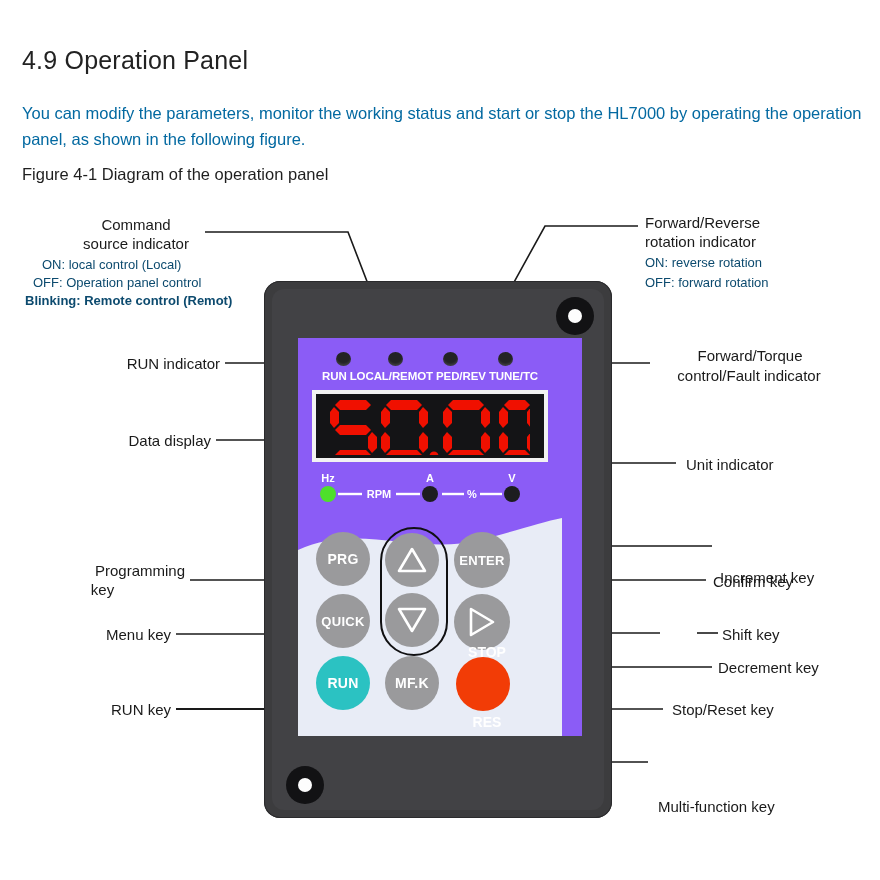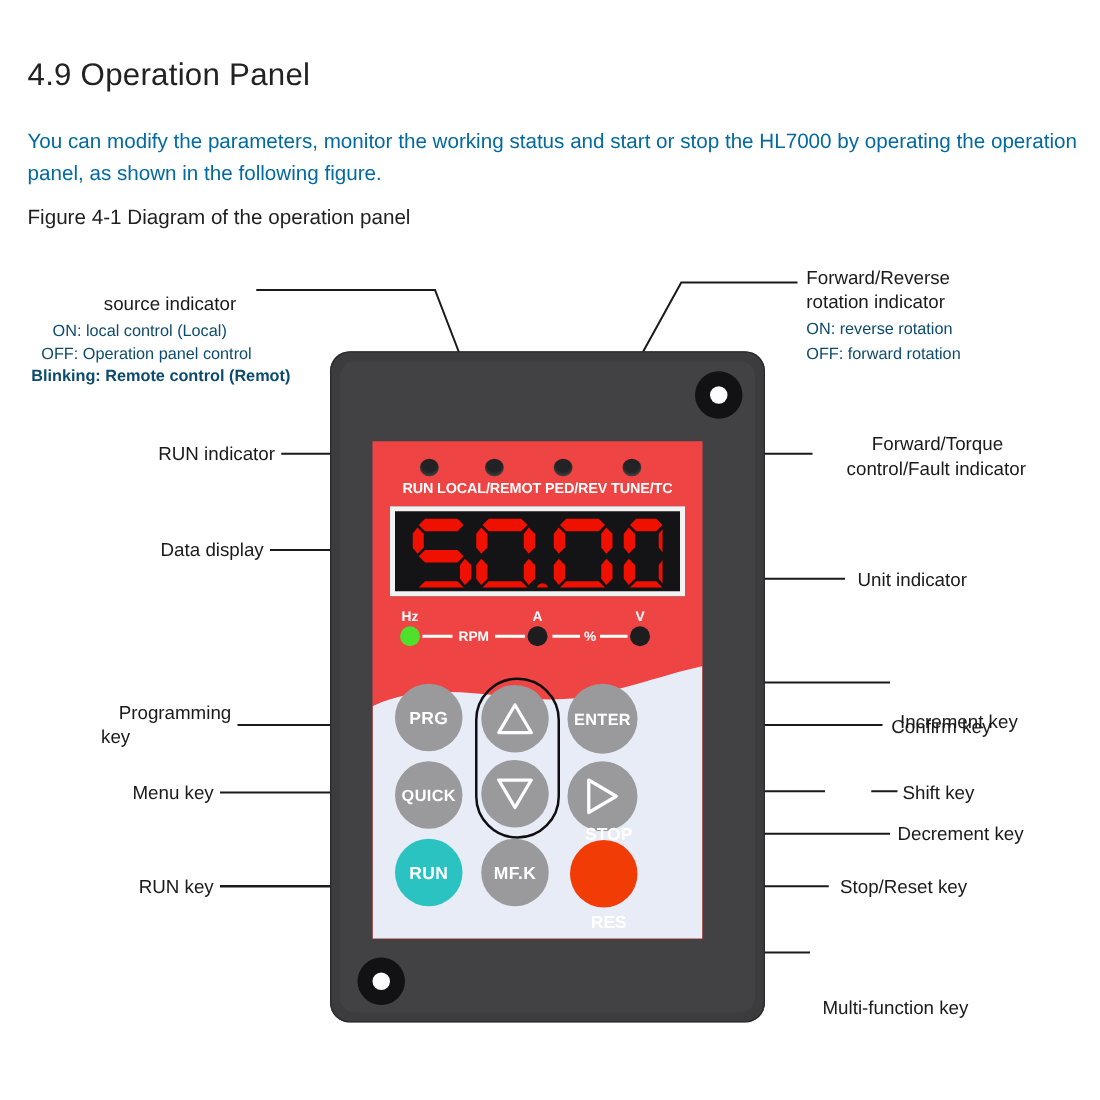--- a/index.html
+++ b/index.html
@@ -39,22 +39,22 @@
     position:absolute;width:38px;height:38px;border-radius:50%;
     background:#121214;
     display:flex;align-items:center;justify-content:center;
   }
   .screw::after{content:"";width:14px;height:14px;border-radius:50%;background:#fdfdfd;}
   .screw.tr{right:18px;top:16px;}
   .screw.bl{left:22px;bottom:14px;}
 
   
   .face{
-    position:absolute;left:34px;top:72px;width:264px;height:398px;
-    background:#ef4444;overflow:hidden;
+    position:absolute;left:34px;top:57px;width:284px;height:398px;
+    background:#8b5cf6;overflow:hidden;
   }
   .face-lower{
     position:absolute;left:0;bottom:0;width:264px;height:220px;
   }
   .face-lower svg{display:block;width:264px;height:220px;}
 
   
   .ledrow{position:absolute;left:0;top:0;width:264px;height:46px;}
   .led{
     position:absolute;top:14px;width:15px;height:14px;border-radius:50%;
@@ -140,35 +140,36 @@
       <path d="M190 580 H330"></path>
 
       <path d="M176 634 H330"></path>
 
       <path d="M176 709 H324" stroke-width="2.1"></path>
 
       <path d="M648 762 H524 L455 724"></path>
     </g>
   </svg>
 
+  <div class="lbl c" style="left:36px;top:215px;width:200px;">Command</div>
   <div class="lbl c" style="left:36px;top:234px;width:200px;text-align:center;">source indicator</div>
   <div class="sub" style="left:42px;top:256px;">ON: local control (Local)</div>
   <div class="sub" style="left:33px;top:274px;">OFF: Operation panel control</div>
   <div class="sub" style="left:25px;top:292px;font-weight:bold;">Blinking: Remote control (Remot)</div>
 
   <div class="lbl" style="left:645px;top:213px;">Forward/Reverse</div>
   <div class="lbl" style="left:645px;top:232px;">rotation indicator</div>
   <div class="sub" style="left:645px;top:254px;">ON: reverse rotation</div>
   <div class="sub" style="left:645px;top:274px;">OFF: forward rotation</div>
 
   <div class="lbl r" style="left:15px;top:354px;width:205px;">RUN indicator</div>
   <div class="lbl r" style="left:15px;top:431px;width:196px;">Data display</div>
 
   <div class="lbl r" style="left:0px;top:561px;width:185px;">Programming</div>
-  <div class="lbl c" style="left:0px;top:580px;width:185px;">key</div>
+  <div class="lbl c" style="left:0px;top:580px;width:185px;padding-left:10px;">key</div>
   <div class="lbl r" style="left:0px;top:625px;width:171px;">Menu key</div>
   <div class="lbl r" style="left:0px;top:700px;width:171px;">RUN key</div>
 
   <div class="lbl c" style="left:645px;top:346px;width:210px;">Forward/Torque</div>
   <div class="lbl c" style="left:638px;top:366px;width:222px;">control/Fault indicator</div>
 
   <div class="lbl" style="left:686px;top:455px;">Unit indicator</div>
   <div class="lbl" style="left:720px;top:568px;">Increment key</div>
   <div class="lbl" style="left:713px;top:572px;">Confirm key</div>
   <div class="lbl" style="left:722px;top:625px;">Shift key</div>

